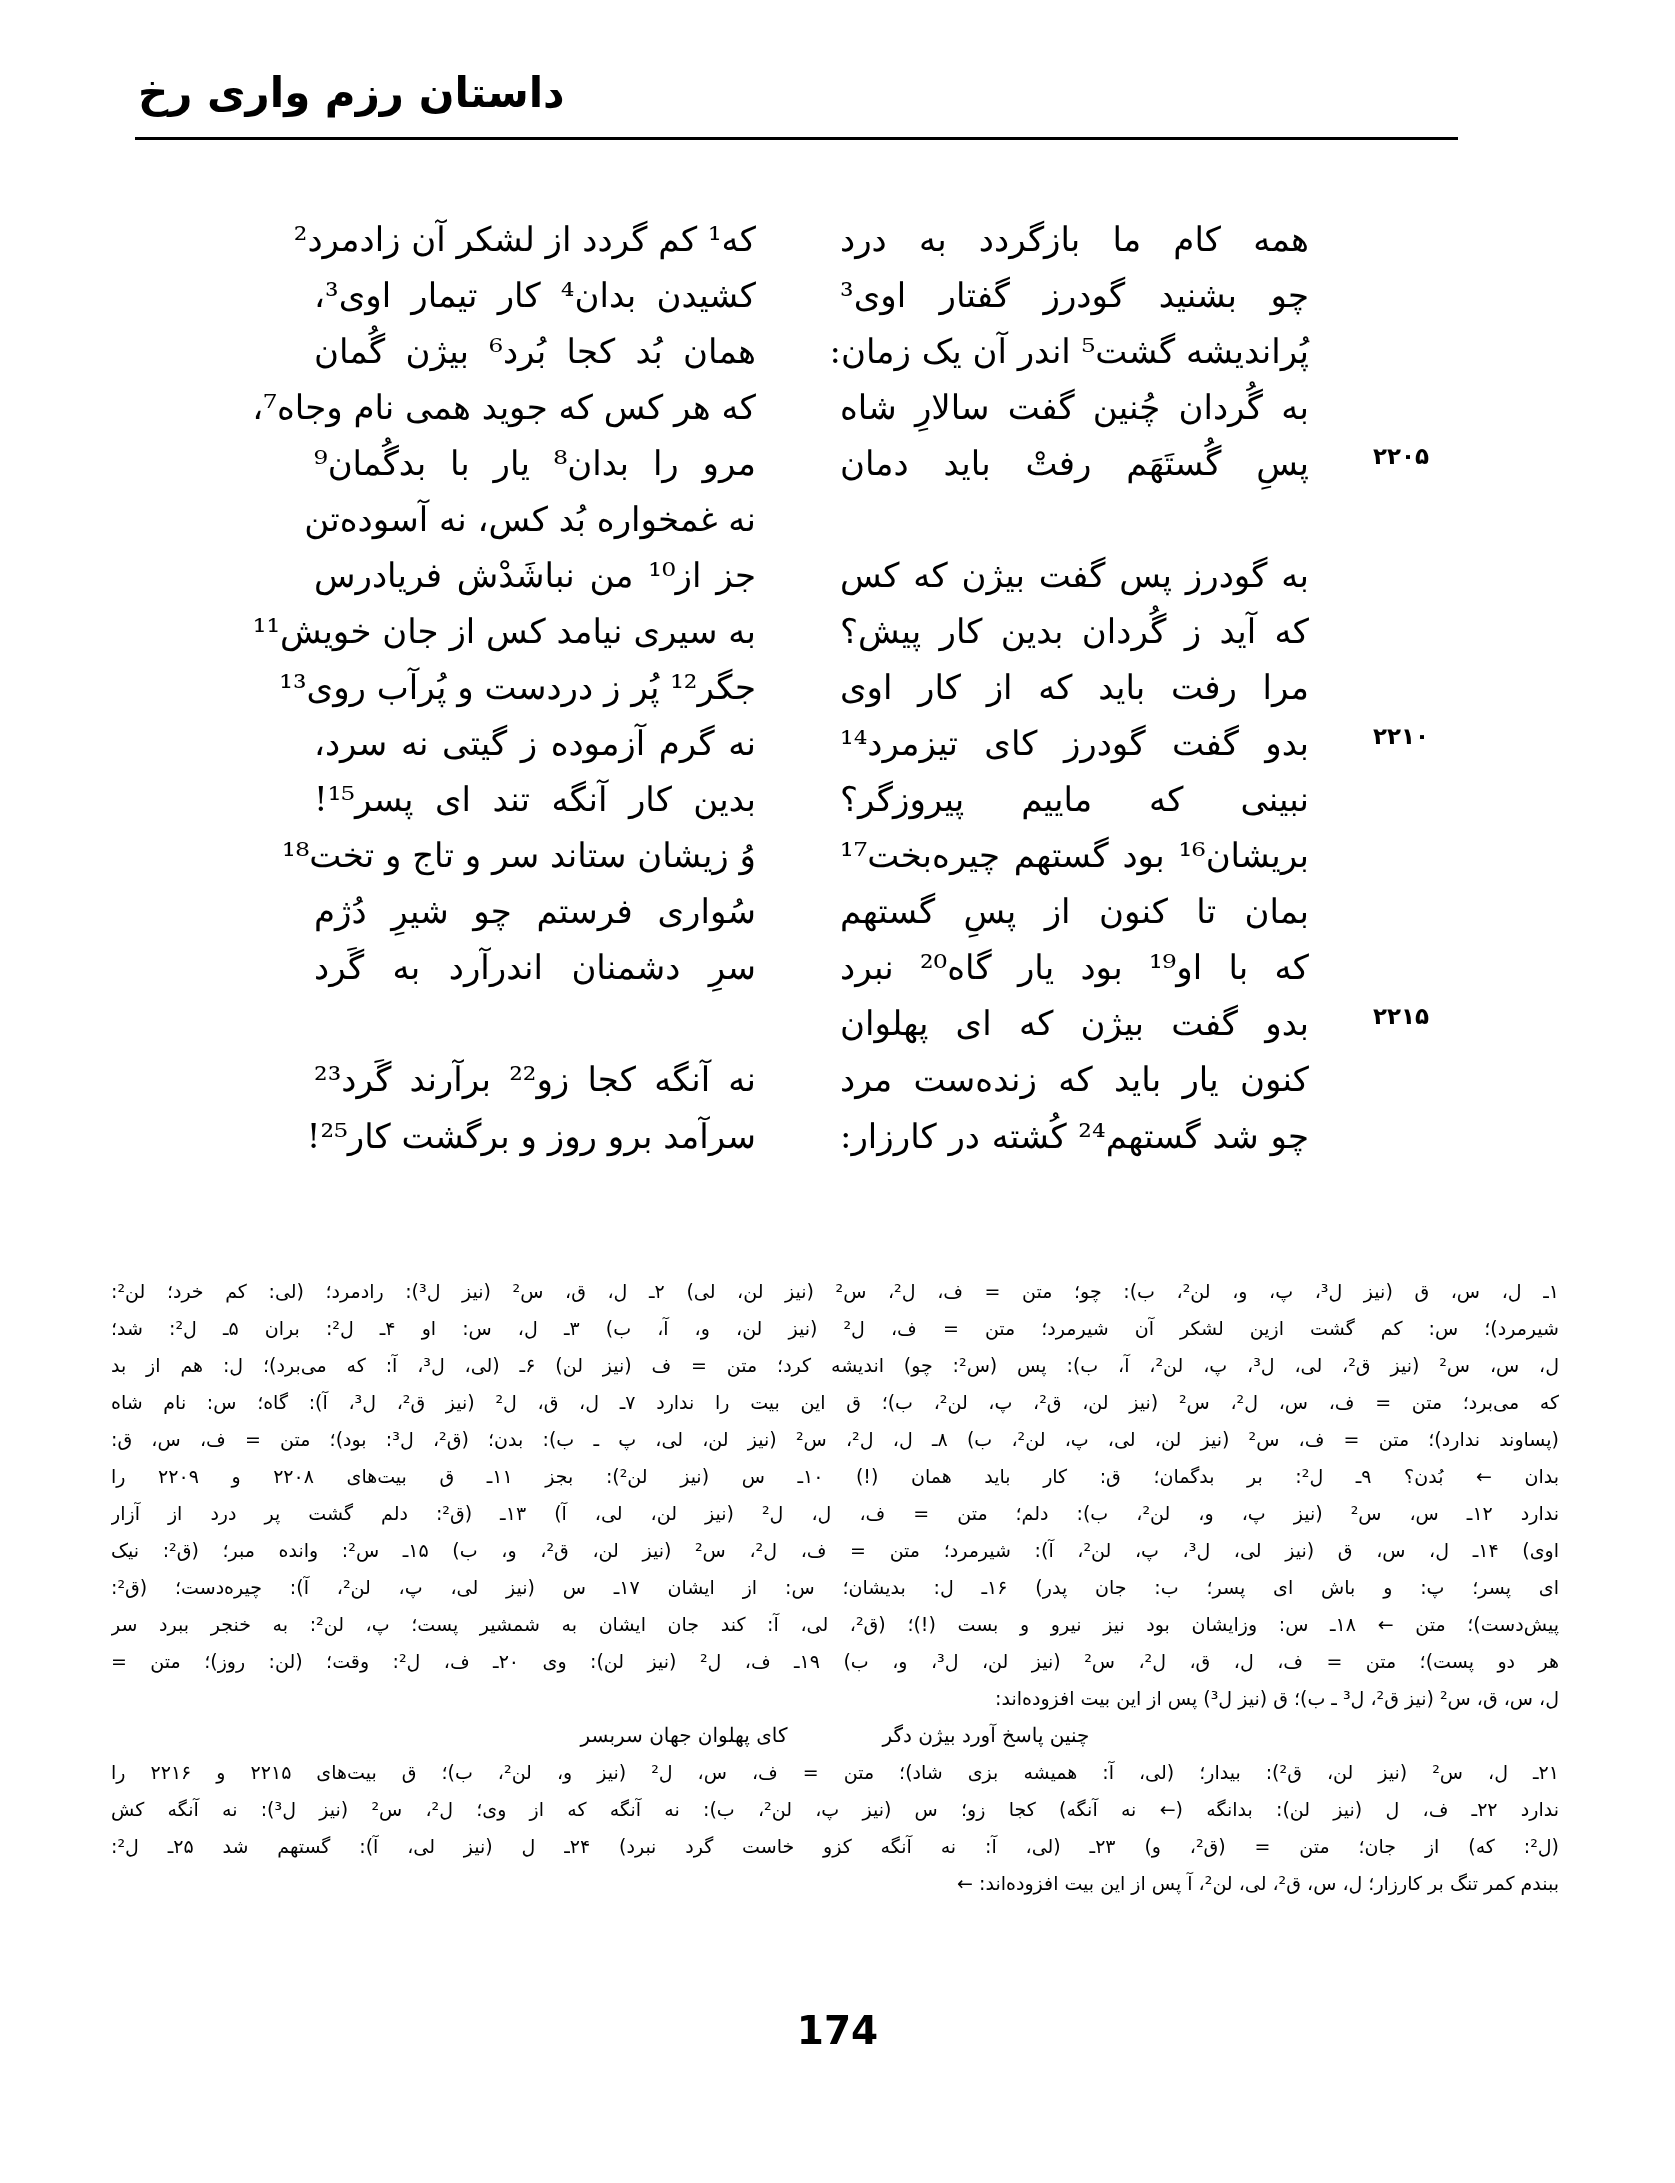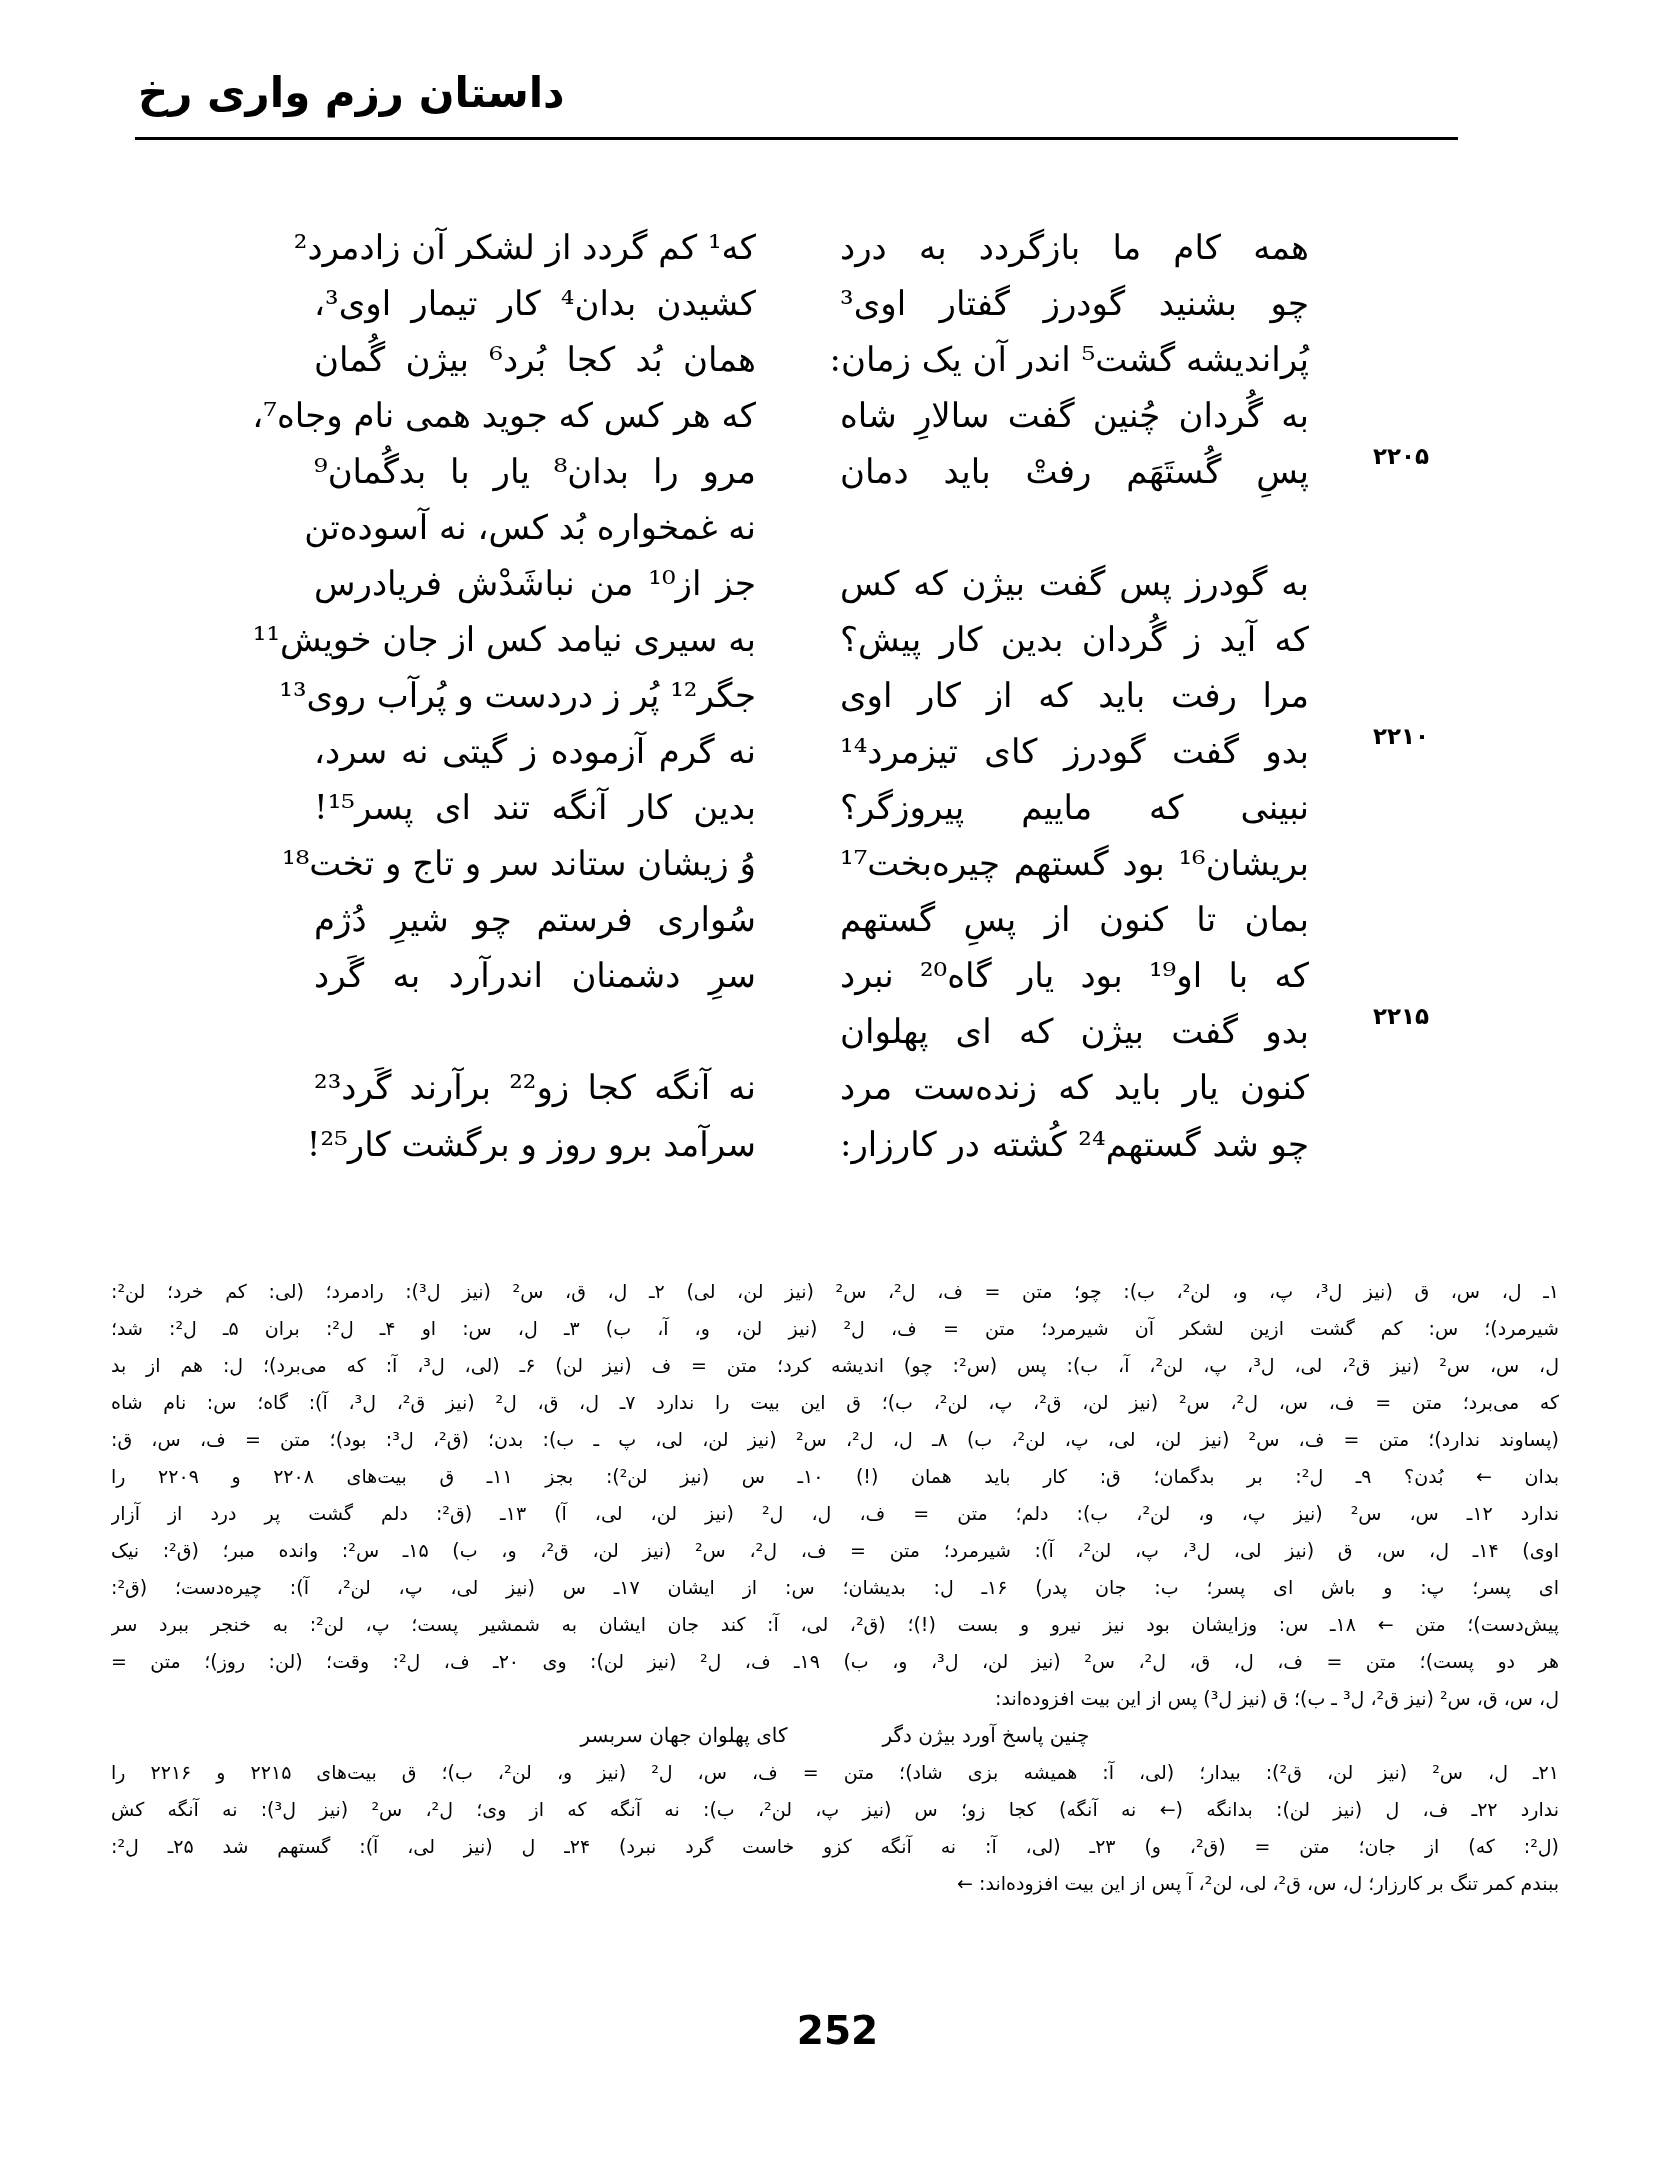--- a/index.html
+++ b/index.html
@@ -13,21 +13,21 @@
     font-family: "DejaVu Sans", sans-serif; white-space: nowrap;
   }
   .head-rule {
     position: absolute; left: 135px; top: 137px; width: 1323px; height: 2.7px; background: #000;
   }
   .poem { position: absolute; top: 203px; left: 0; width: 1676px; }
   .verse-row {
     position: absolute; left: 0; width: 1676px; height: 56px;
   }
   .hemi {
-    position: absolute; top: 16px; height: 56px; direction: rtl;
+    position: absolute; top: 8px; height: 56px; direction: rtl;
     font-family: "DejaVu Serif", serif; font-size: 34px; line-height: 56px;
     white-space: nowrap; text-align: justify; text-align-last: justify;
   }
   .hemi-right { left: 840px; width: 469px; }
   .hemi-left { left: 314px; width: 442px; }
   .verse-num {
     position: absolute; left: 1367px; top: 1px; width: 68px; line-height: 56px;
     font-family: "DejaVu Sans", sans-serif; font-weight: bold; font-size: 23px; direction: rtl; text-align: center;
   }
   .footnotes {
@@ -142,14 +142,14 @@
   <div class="fn-verse">
     <span>چنین پاسخ آورد بیژن دگر</span>
     <span>کای پهلوان جهان سربسر</span>
   </div>
   <div class="fn-line">۲۱ـ ل، س² (نیز لن، ق²): بیدار؛ (لی، آ: همیشه بزی شاد)؛ متن = ف، س، ل² (نیز و، لن²، ب)؛ ق بیت‌های ۲۲۱۵ و ۲۲۱۶ را</div>
   <div class="fn-line">ندارد      ۲۲ـ ف، ل (نیز لن): بدانگه (← نه آنگه) کجا زو؛ س (نیز پ، لن²، ب): نه آنگه که از وی؛ ل²، س² (نیز ل³): نه آنگه کش</div>
   <div class="fn-line">(ل²: که) از جان؛ متن = (ق²، و)      ۲۳ـ (لی، آ: نه آنگه کزو خاست گرد نبرد)      ۲۴ـ ل (نیز لی، آ): گستهم شد      ۲۵ـ ل²:</div>
   <div class="fn-line short">ببندم کمر تنگ بر کارزار؛ ل، س، ق²، لی، لن²، آ پس از این بیت افزوده‌اند: ←</div>
 </div>
 
-<div class="page-number">252</div>
+<div class="page-number">174</div>
 
 
 </body></html>

